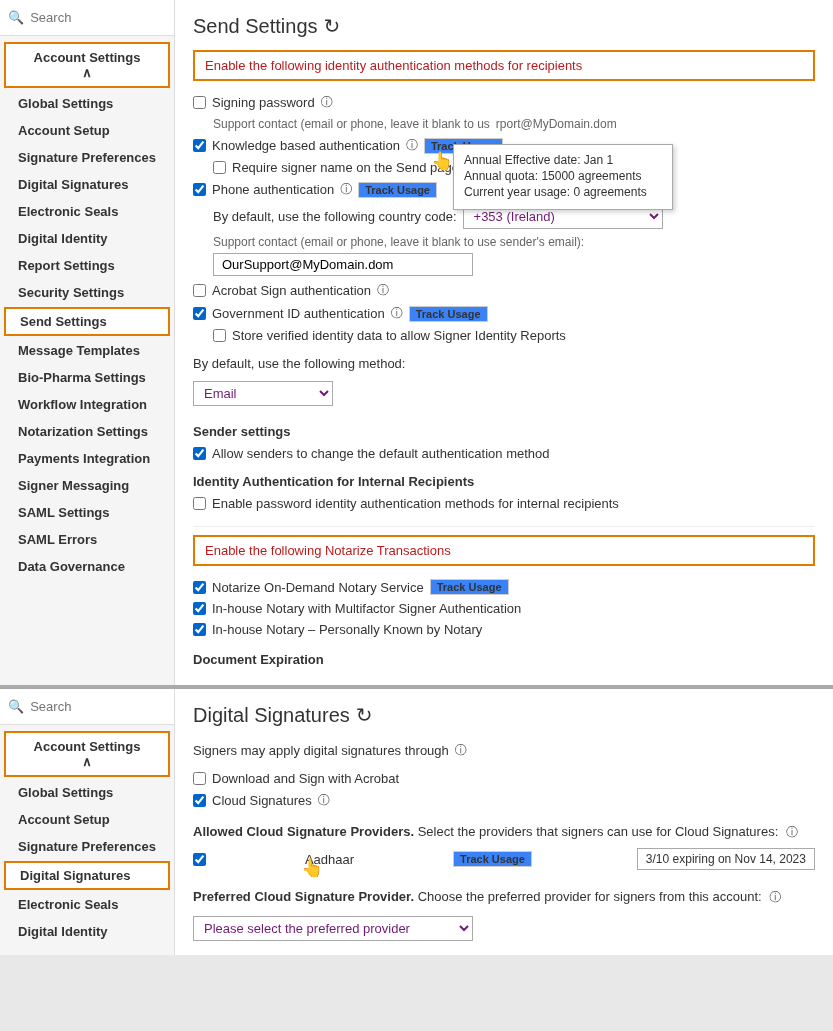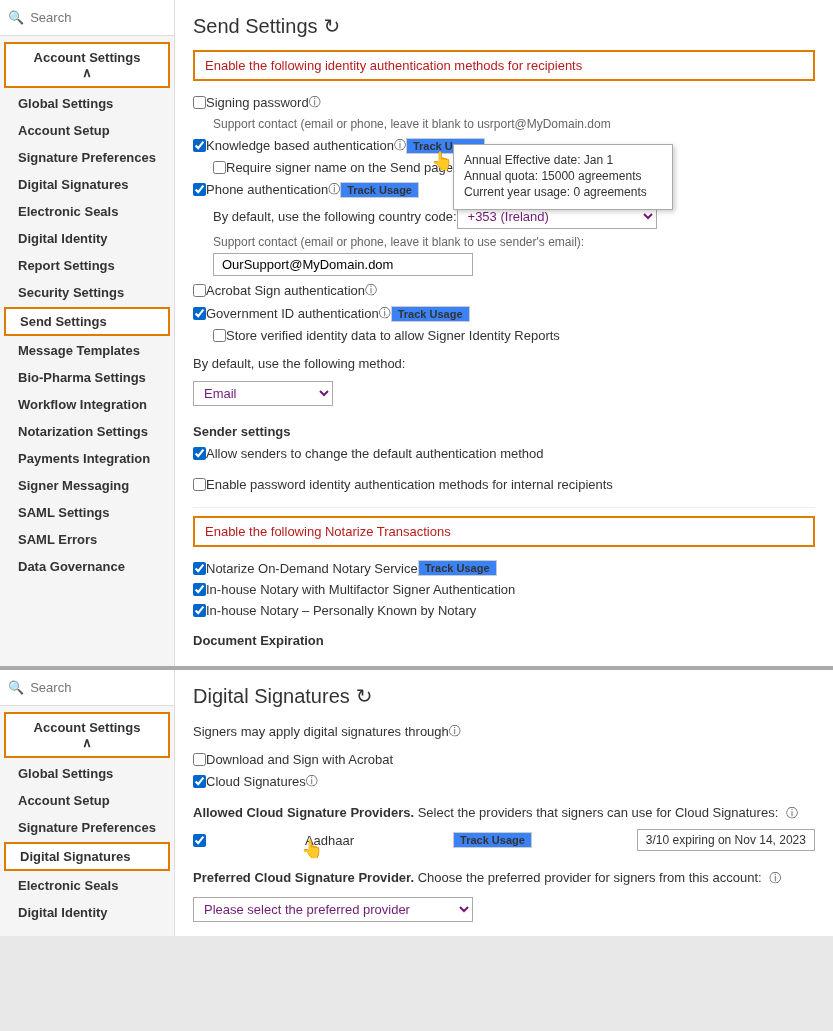--- a/index.html
+++ b/index.html
@@ -32,21 +32,21 @@
     
     .main { flex: 1; padding: 14px 18px; overflow: hidden; }
 
     .page-title { font-size: 20px; font-weight: normal; color: #333; margin-bottom: 12px; display: flex; align-items: center; gap: 6px; }
 
     .section-box {
       border: 2px solid #e07b00; padding: 6px 10px; margin-bottom: 10px;
       font-size: 13px; color: #b91c1c; font-weight: normal;
     }
 
-    .field-row { display: flex; align-items: center; padding: 3px 0; }
+    .field-row { display: flex; align-items: center; padding: 3px 0; gap: 6px; }
     .field-row.indented { padding-left: 20px; }
 
     input[type="checkbox"] { width: 13px; height: 13px; cursor: pointer; accent-color: #0066cc; }
 
     .track-usage-btn {
       background: #3b82f6; border: 1px solid #ccc; padding: 1px 6px;
       font-size: 11px; cursor: pointer; color: #333; font-weight: bold;
       white-space: nowrap;
     }
 
@@ -212,20 +212,21 @@
 
     <div style="margin-top:18px;">
       <div class="section-label">Sender settings</div>
       <div class="field-row">
         <input type="checkbox" checked="" style="">
         <span>Allow senders to change the default authentication method</span>
       </div>
     </div>
 
     <div style="margin-top:10px;">
+      <div class="section-label">Identity Authentication for Internal Recipients</div>
       <div class="field-row">
         <input type="checkbox" style="">
         <span>Enable password identity authentication methods for internal recipients</span>
       </div>
     </div>
 
     <hr class="divider" style="margin-top:12px;">
 
     <div class="section-box" style="margin-top:8px;">
       <span>Enable the following Notarize Transactions</span>

